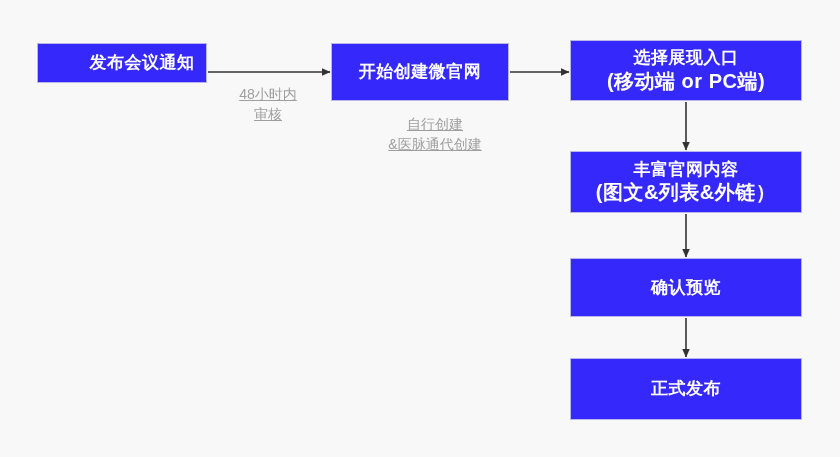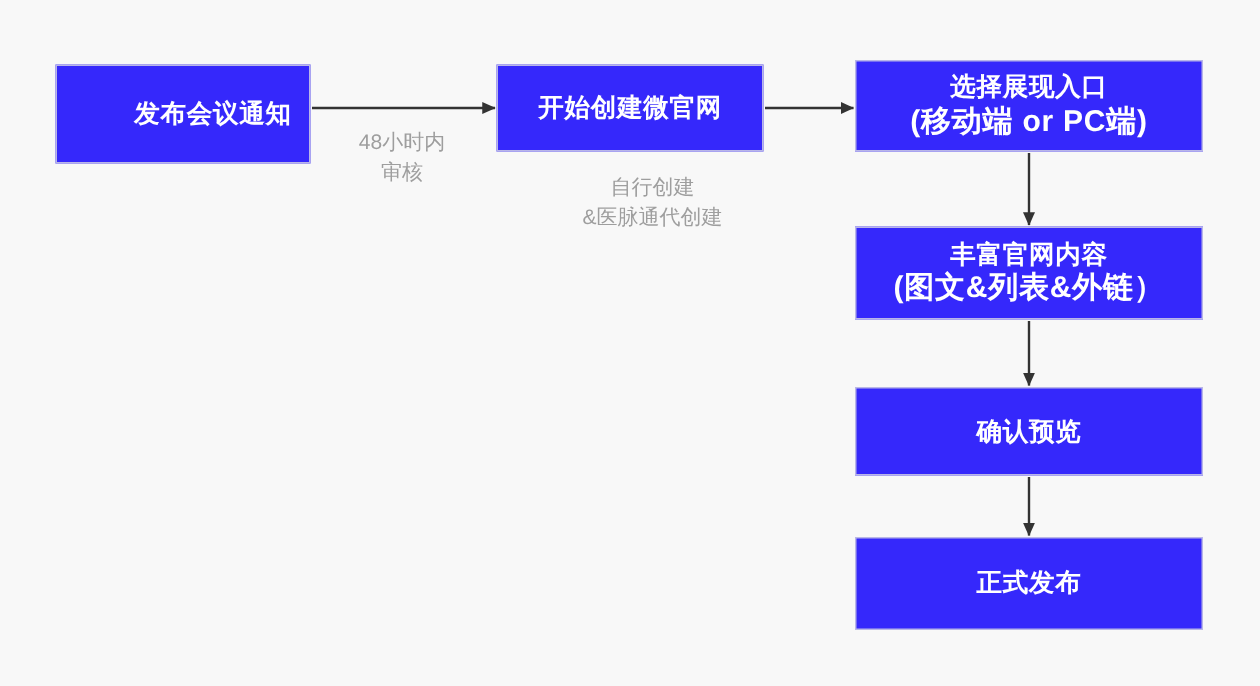--- a/index.html
+++ b/index.html
@@ -52,25 +52,26 @@
   .node-single .node-line { font-size: 17px; }
 
   .edge-label {
     position: absolute;
     color: #9e9e9e;
     font-size: 14px;
     line-height: 1.45;
     text-align: center;
     white-space: nowrap;
     font-weight: normal;
+    text-decoration: underline;
   }
   .edge-label .edge-line { display: block; }
 
   
-  #node-publish-notice   { left: 37px;  top: 43px;  width: 170px; height: 66px; padding-left: 40px; }
+  #node-publish-notice   { left: 37px;  top: 43px;  width: 170px; height: 40px; padding-left: 40px; }
   #node-create-site      { left: 331px; top: 43px;  width: 178px; height: 58px; justify-content: center; }
   #node-choose-entry     { left: 570px; top: 40px;  width: 232px; height: 61px; }
   #node-enrich-content   { left: 570px; top: 151px; width: 232px; height: 62px; }
   #node-confirm-preview  { left: 570px; top: 258px; width: 232px; height: 59px; }
   #node-formal-publish   { left: 570px; top: 358px; width: 232px; height: 62px; }
 
   
   #edge-label-review     { left: 222px; top: 84px;  width: 92px; }
   #edge-label-creation   { left: 359px; top: 114px; width: 152px; }
 </style>

